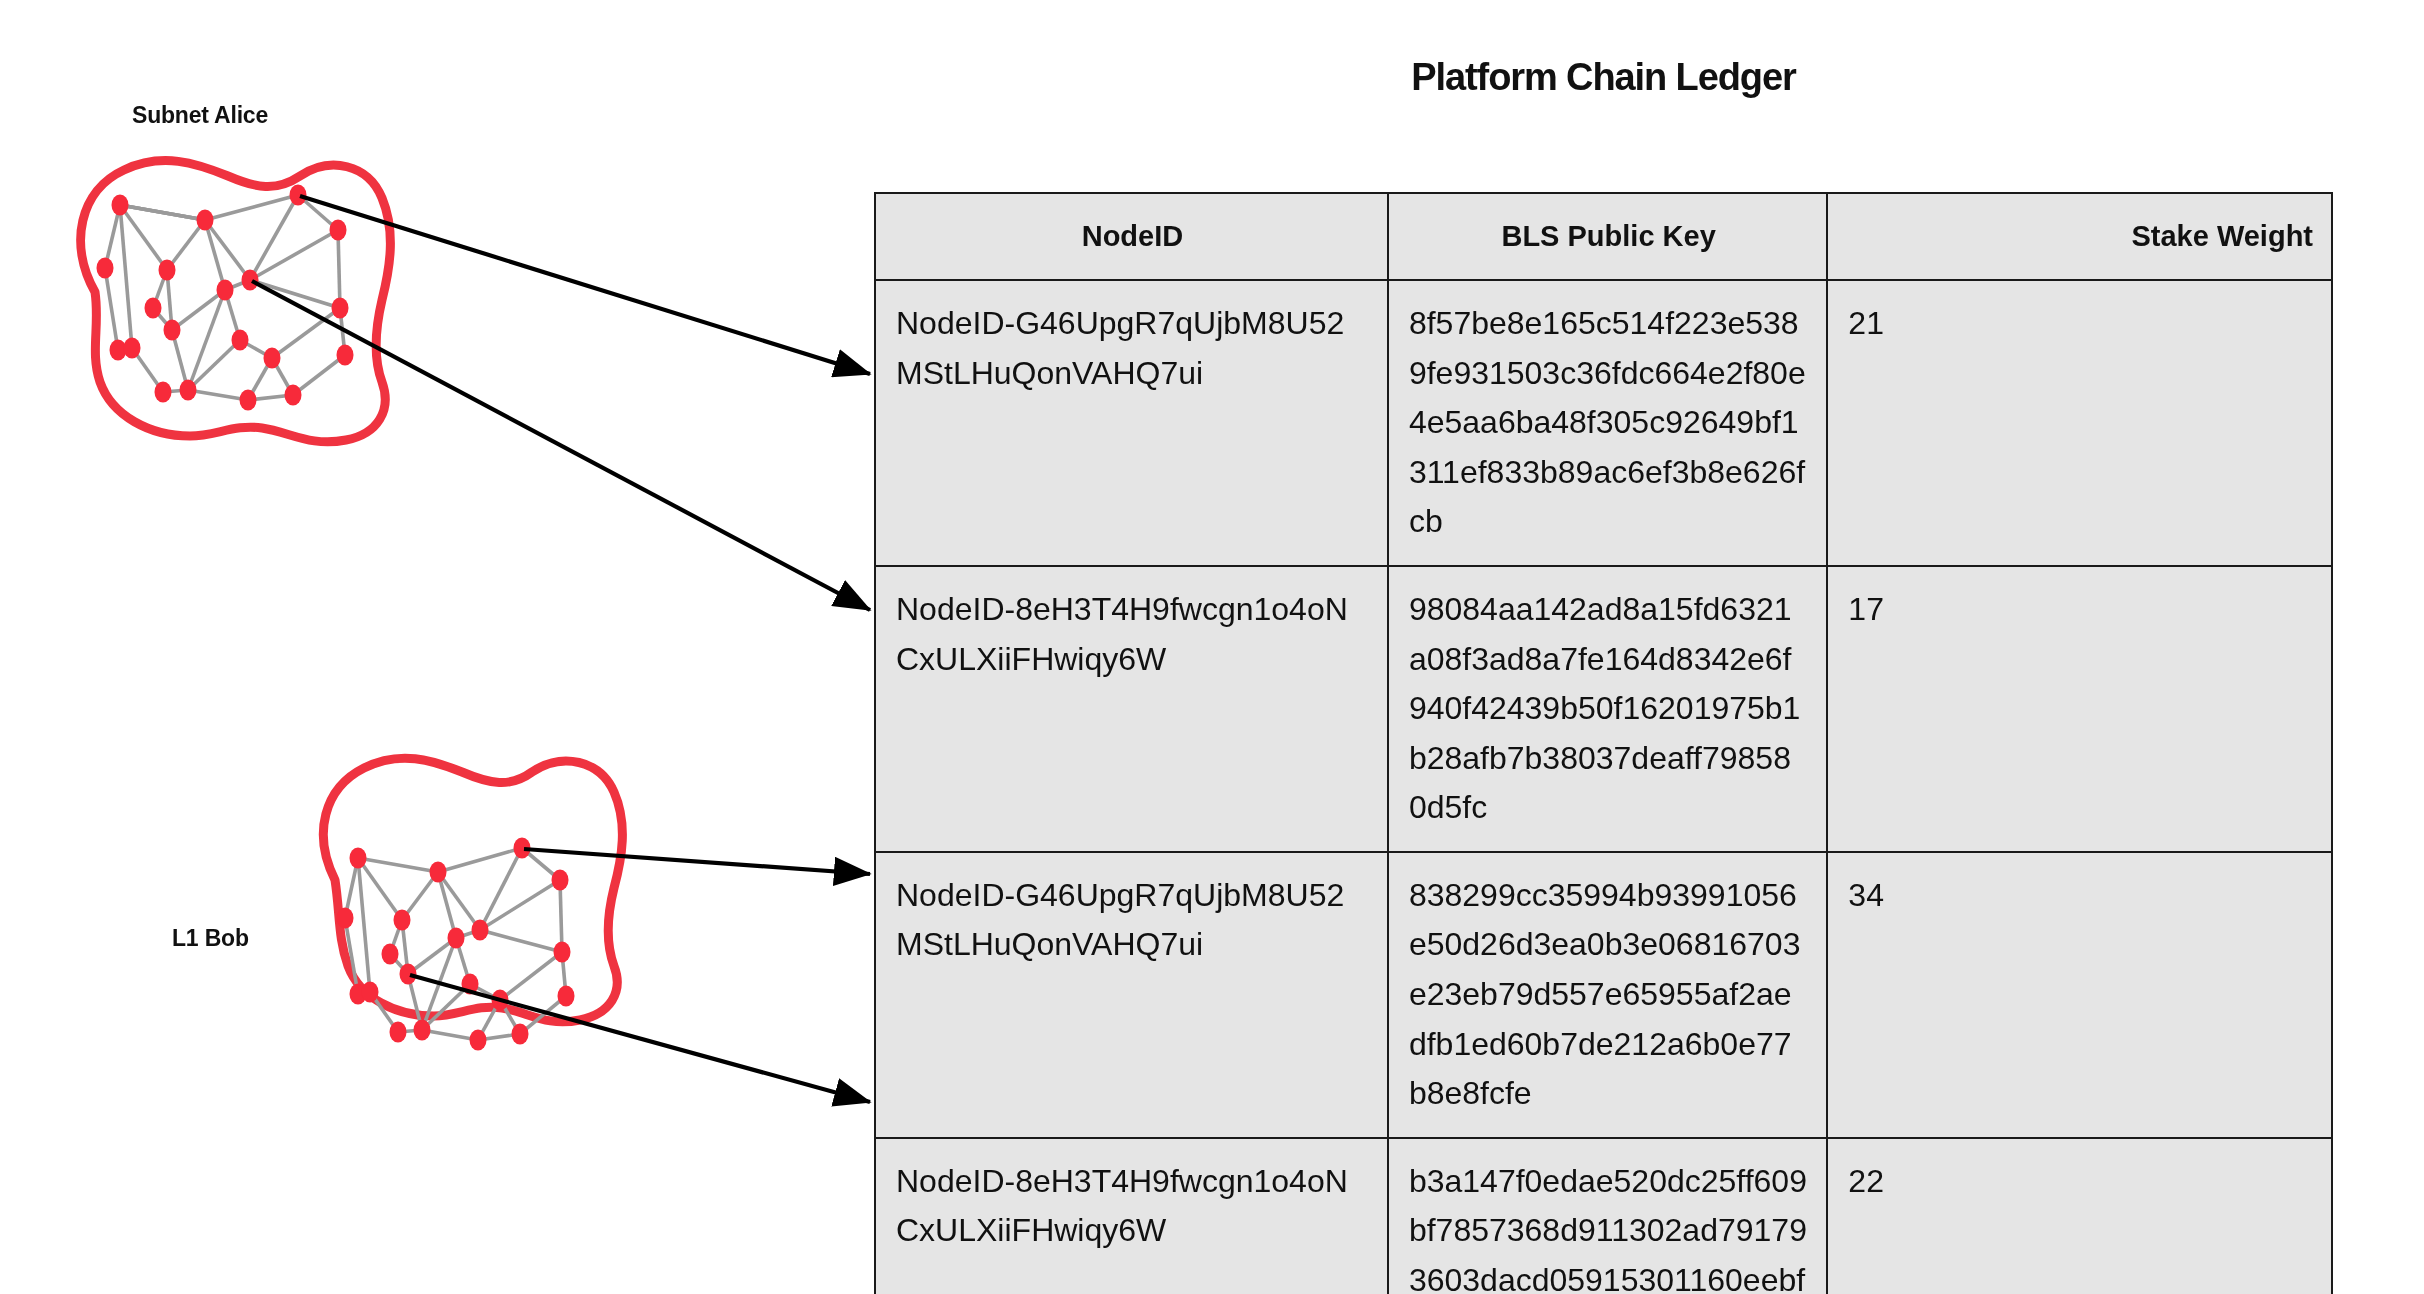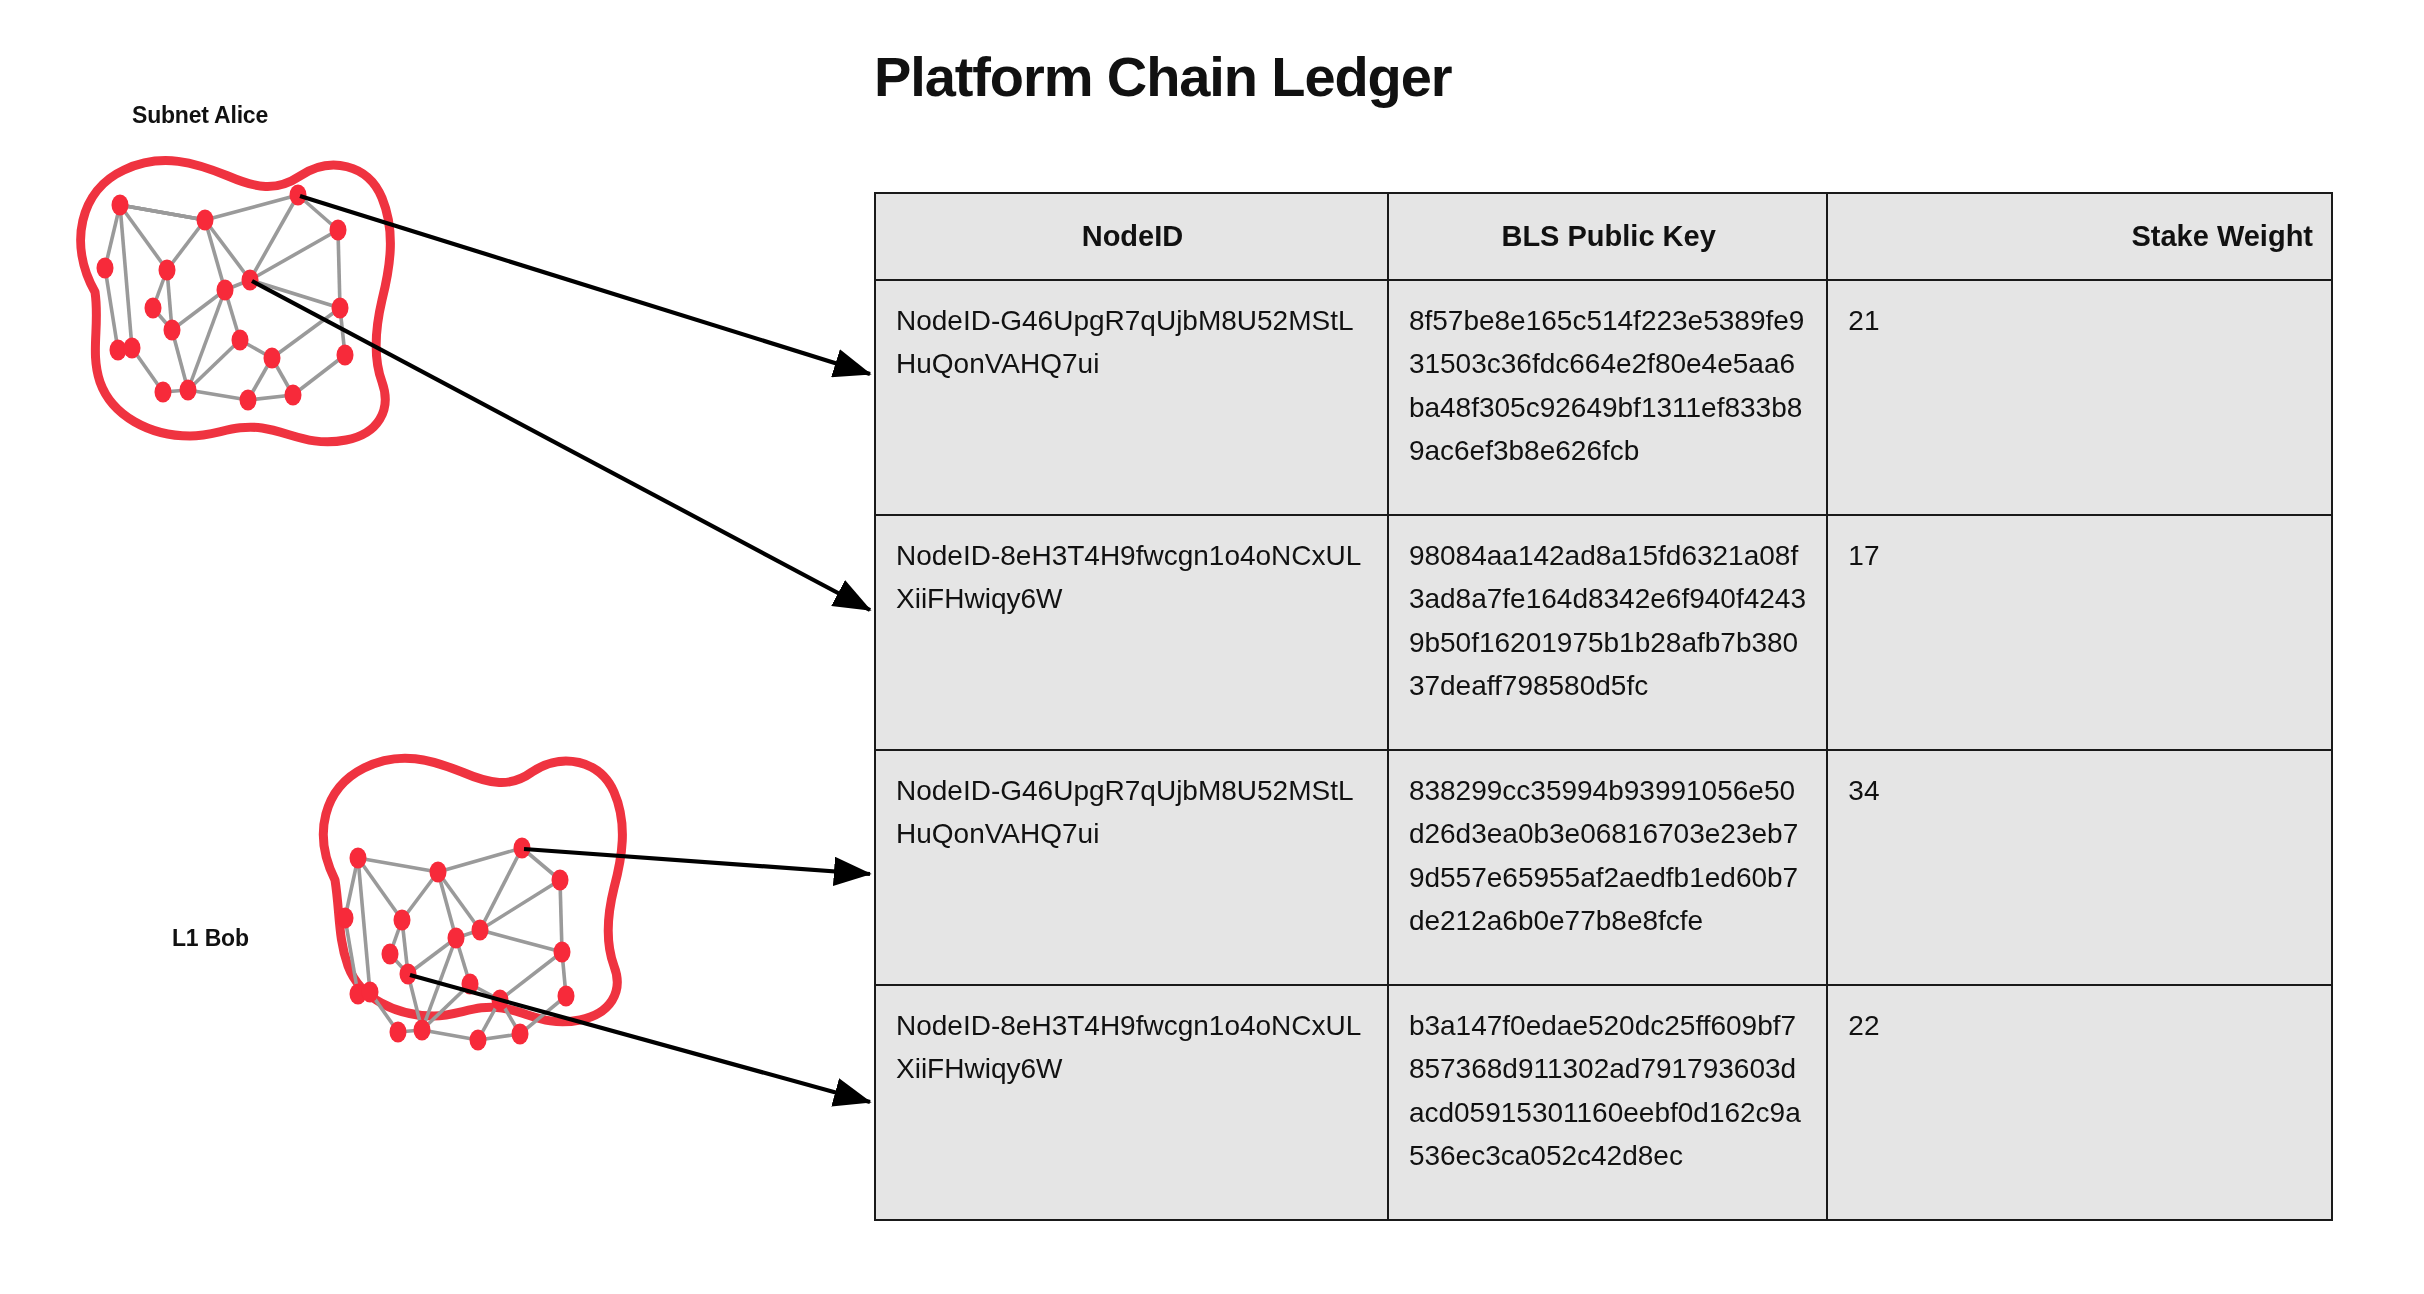--- a/index.html
+++ b/index.html
@@ -51,44 +51,45 @@
     font-size: 44px;
     letter-spacing: -0.6px;
     color: #111111;
     white-space: nowrap;
   }
 
   
   #ledger-title {
     position: absolute;
     left: 874px;
-    top: 44px;
+    top: 56px;
     width: 1459px;
+    text-align: center;
     font-weight: bold;
-    font-size: 56px;
+    font-size: 38px;
     letter-spacing: -1.1px;
     color: #111111;
     white-space: nowrap;
   }
 
   #ledger-table {
     position: absolute;
     left: 874px;
     top: 192px;
     width: 1459px;
     border-collapse: collapse;
     table-layout: fixed;
     background: #e5e5e5;
   }
   #ledger-table th,
   #ledger-table td {
     border: 2px solid #1a1a1a;
     vertical-align: top;
     padding: 18px 18px 18px 20px;
-    font-size: 28px;
+    font-size: 32px;
     line-height: 1.55;
     color: #111111;
     word-break: break-all;
     overflow-wrap: anywhere;
   }
   #ledger-table thead th {
     height: 38px;
     font-weight: bold;
     font-size: 29px;
     vertical-align: middle;

